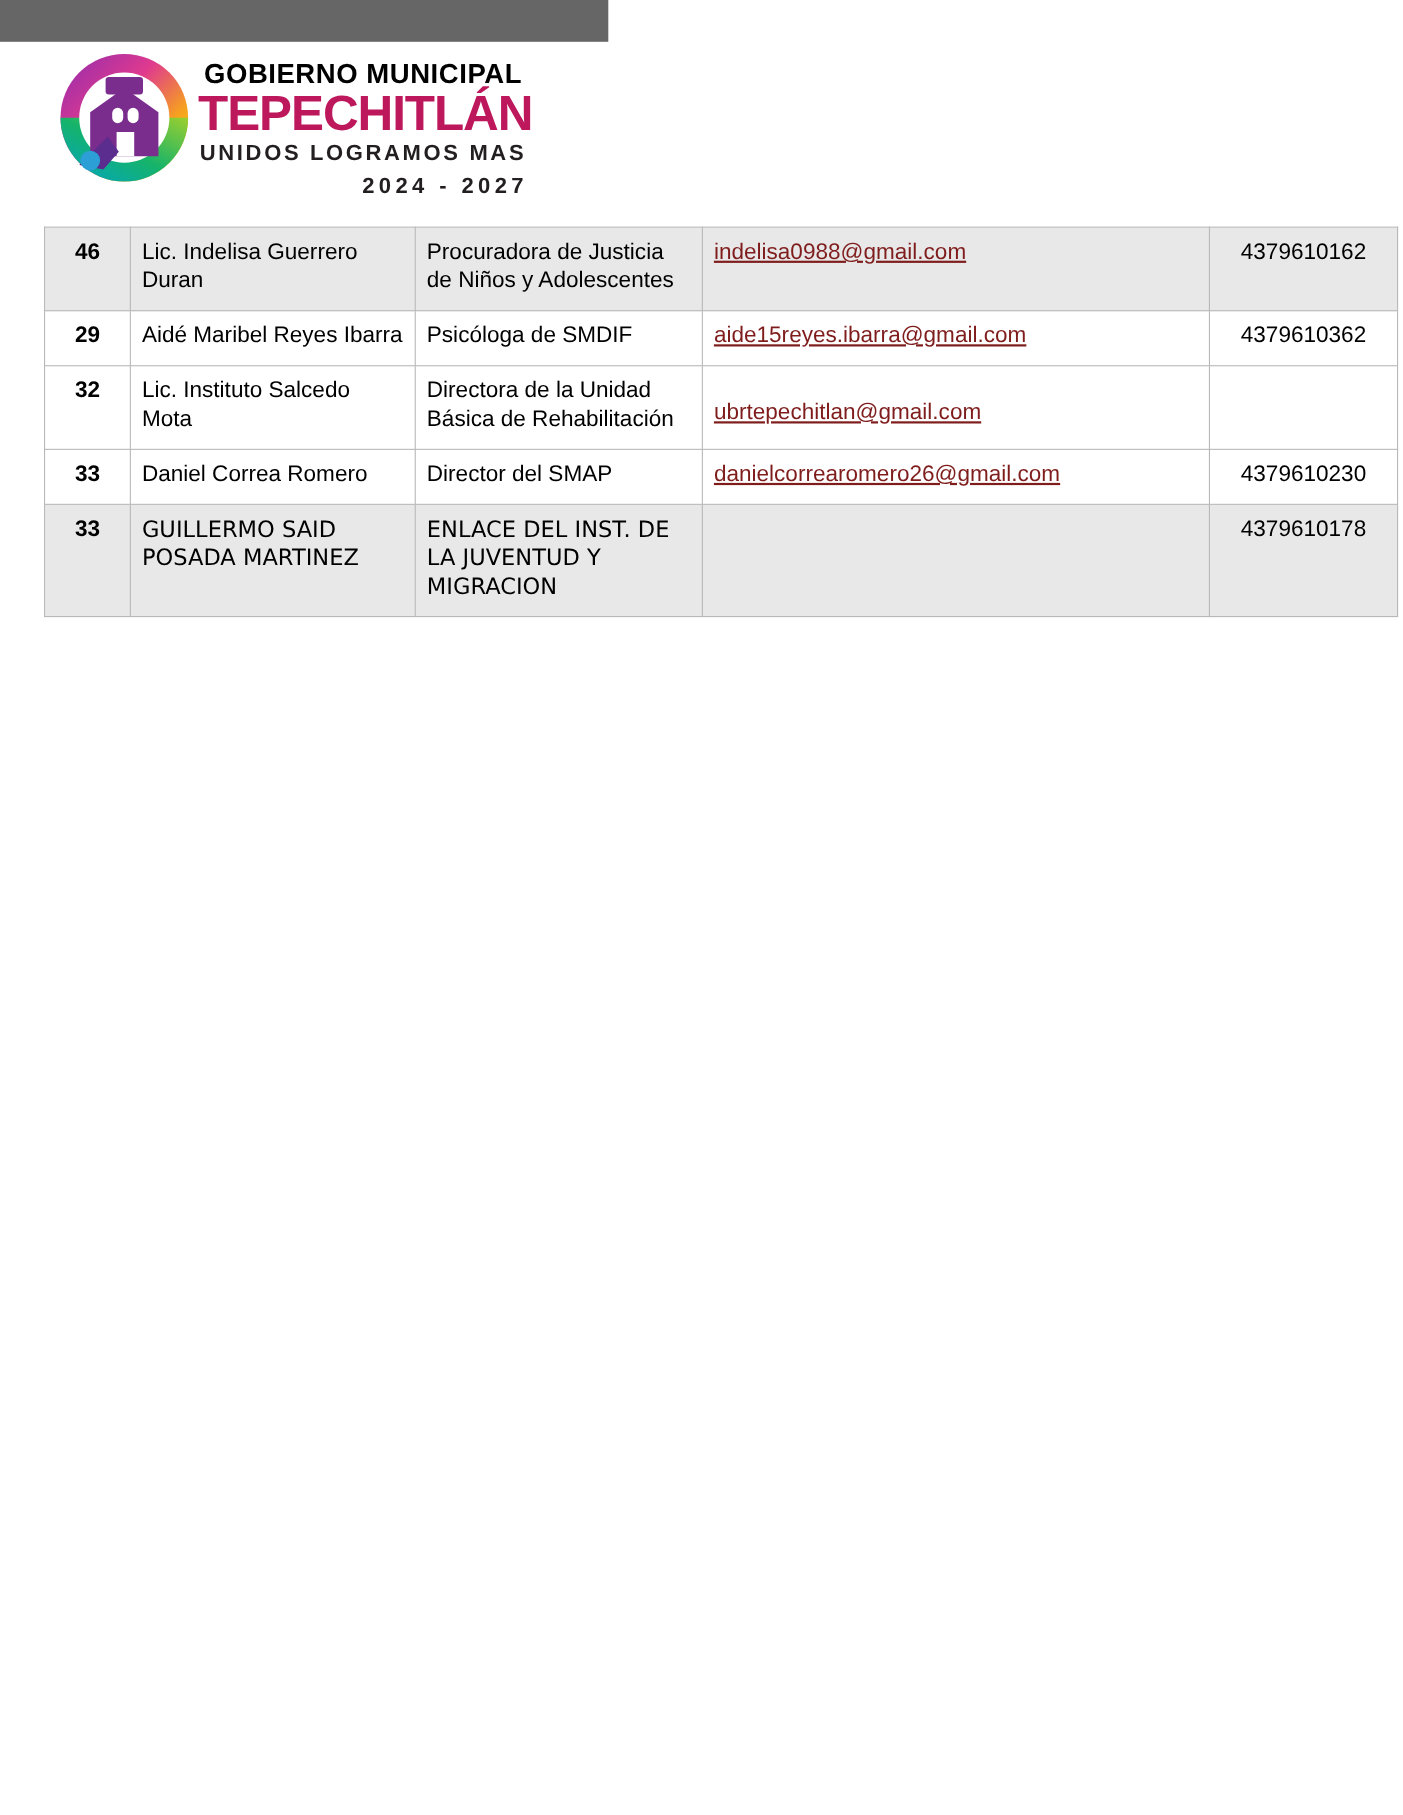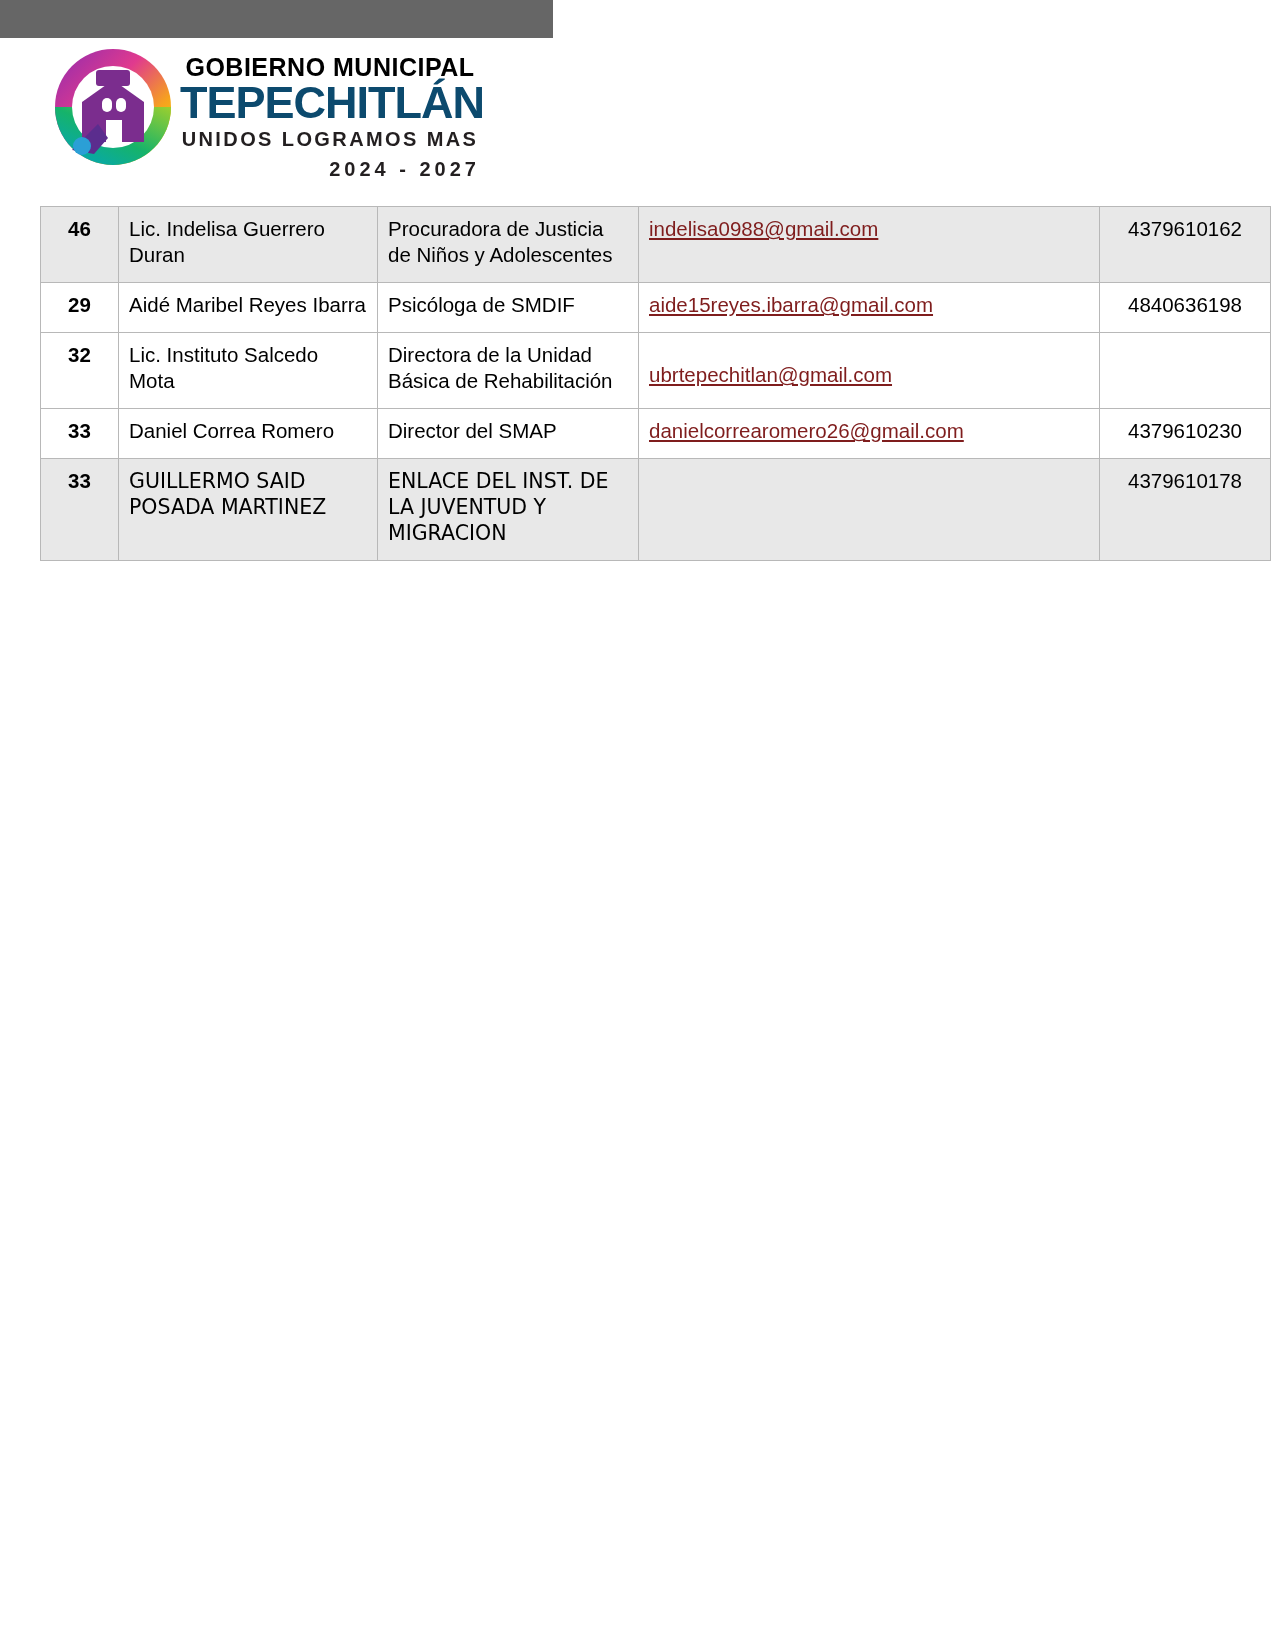--- a/index.html
+++ b/index.html
@@ -68,21 +68,21 @@
     font-size: 25px;
     font-weight: bold;
     letter-spacing: 0.5px;
     color: #000000;
     line-height: 1.05;
   }
   .logo-line2 {
     font-size: 45px;
     font-weight: bold;
     letter-spacing: -1px;
-    color: #0c4a6e;
+    color: #be185d;
     line-height: 0.98;
     margin-top: 1px;
   }
   .logo-line3 {
     font-size: 20px;
     font-weight: bold;
     letter-spacing: 2.4px;
     color: #231f20;
     line-height: 1.1;
     margin-top: 3px;
@@ -213,21 +213,21 @@
         <td class="col-role">Procuradora de Justicia de Niños y Adolescentes</td>
         <td class="col-mail"><span class="mail-link">indelisa0988@gmail.com</span></td>
         <td class="col-tel">4379610162</td>
       </tr>
 
       <tr class="plain">
         <td class="col-num">29</td>
         <td class="col-name">Aidé Maribel Reyes Ibarra</td>
         <td class="col-role">Psicóloga de SMDIF</td>
         <td class="col-mail"><span class="mail-link">aide15reyes.ibarra@gmail.com</span></td>
-        <td class="col-tel">4840636198</td>
+        <td class="col-tel">4379610362</td>
       </tr>
 
 
       <tr class="plain">
         <td class="col-num">32</td>
         <td class="col-name">Lic. Instituto Salcedo Mota</td>
         <td class="col-role">Directora de la Unidad Básica de Rehabilitación</td>
         <td class="col-mail">
             <span class="mail-link mail-mid">ubrtepechitlan@gmail.com</span>
           </td>

